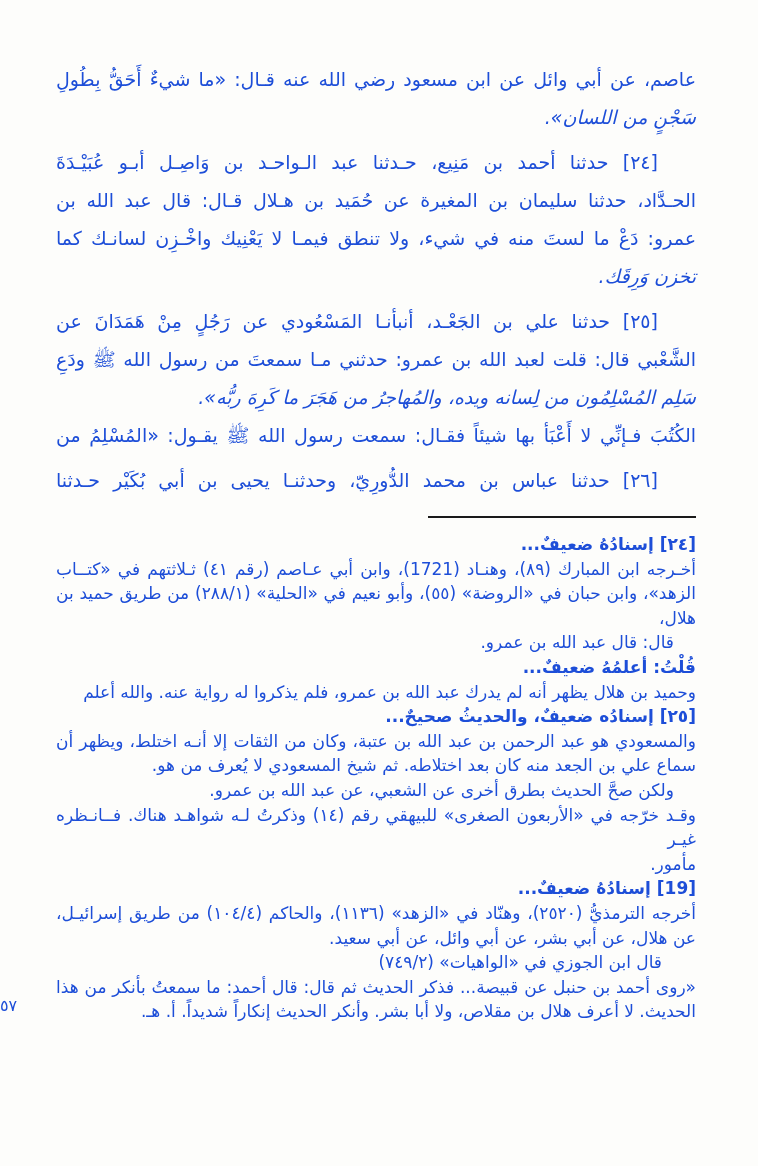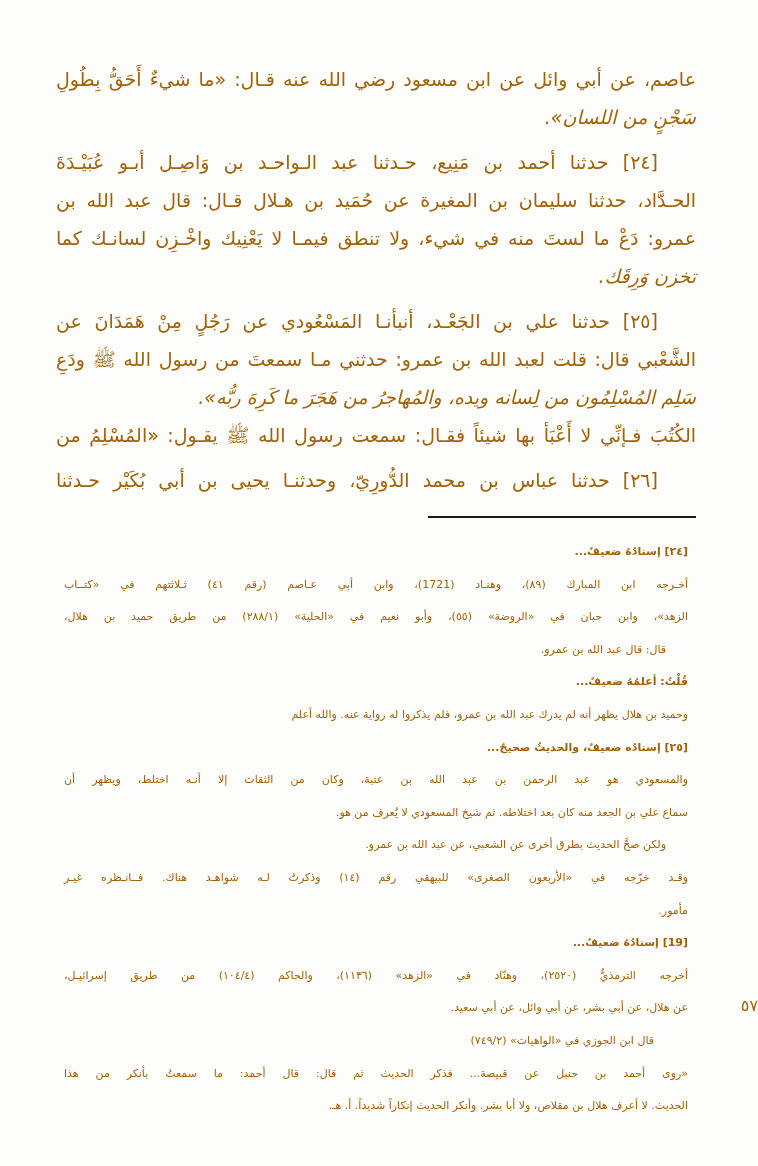--- a/index.html
+++ b/index.html
@@ -2,21 +2,21 @@
 <html lang="ar" dir="rtl"><head>
 <meta charset="utf-8">
 <style>
   html, body { margin: 0; padding: 0; background: #d9d9d9; }
   .page {
     position: relative;
     width: 758px;
     height: 1166px;
     margin: 0 auto;
     background: #fdfdfb;
-    color: #a16207;
+    color: #1d4ed8;
     font-family: "DejaVu Sans", sans-serif;
     direction: rtl;
     overflow: hidden;
     box-sizing: border-box;
   }
   .body-text {
     position: absolute;
     top: 60px;
     right: 62px;
     left: 56px;
@@ -40,36 +40,36 @@
     height: 0;
     border-top: 2px solid #1a1a1a;
   }
   .footnotes {
     position: absolute;
     top: 532px;
     right: 62px;
     left: 56px;
   }
   .fln {
-    font-size: 11px;
+    font-size: 17px;
     line-height: 24.6px;
-    margin: 8px;
+    margin: 0;
     text-align: right;
   }
   .fln.j { text-align: justify; text-align-last: justify; }
   .b { font-weight: 700; }
   .ind-sm { text-indent: 22px; }
   .ind-md { text-indent: 34px; }
 
   .page-number {
     position: absolute;
     top: 996px;
     left: 0;
     right: 0;
-    text-align: right;
+    text-align: left;
     font-size: 16px;
     letter-spacing: 1px;
   }
 </style>
 </head>
 <body>
 
 <div class="page">
 
   <main class="body-text">

